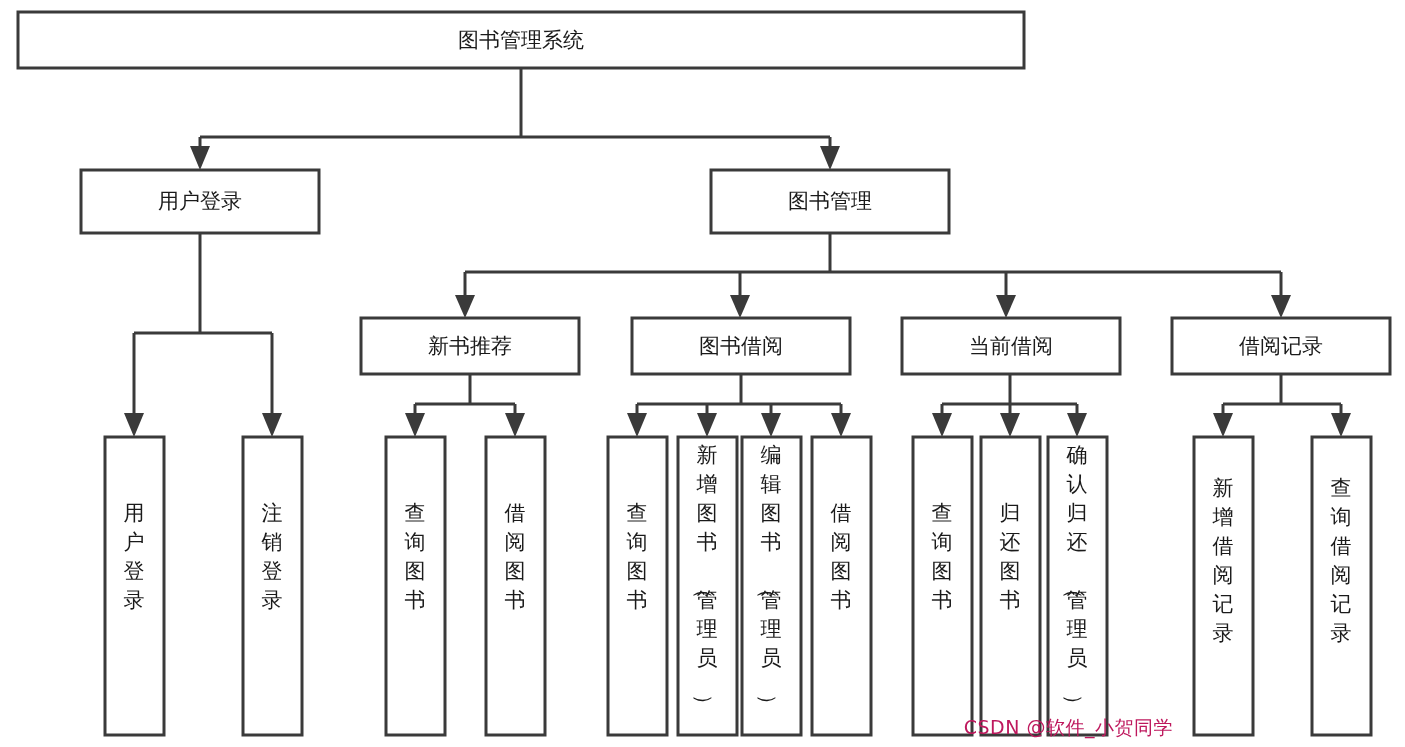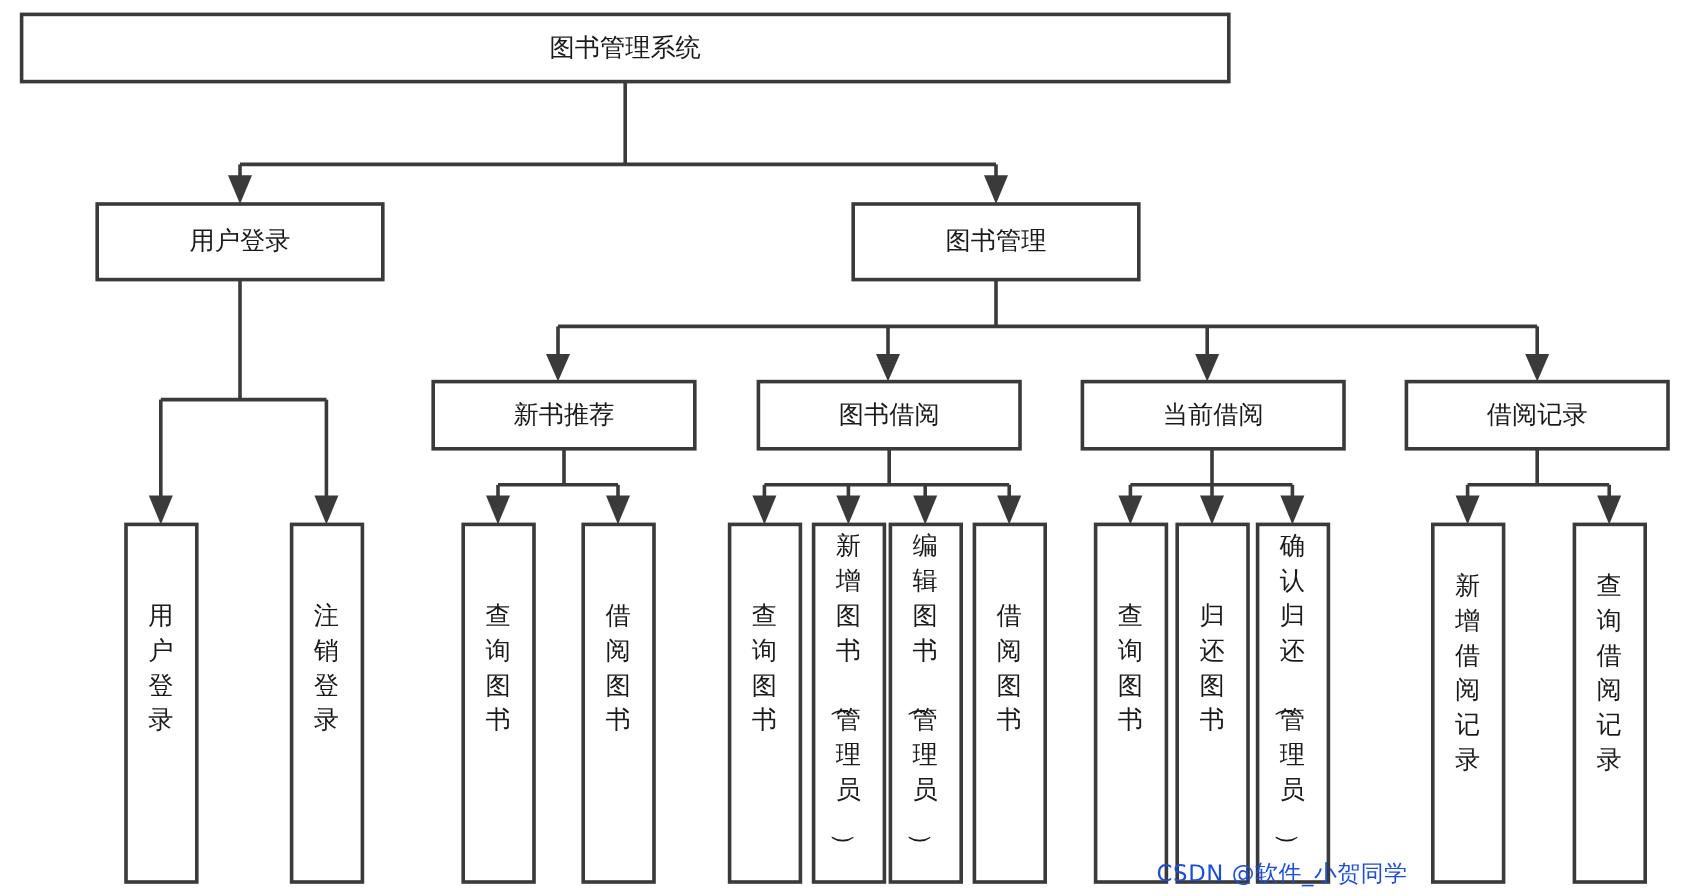--- a/index.html
+++ b/index.html
@@ -53,21 +53,21 @@
     font-size: 21px;
     fill: #1a1a1a;
     text-anchor: middle;
   }
   .watermark-text {
     position: absolute;
     right: 10px;
     bottom: 6px;
     font-family: "DejaVu Sans", "Liberation Sans", sans-serif;
     font-size: 19px;
-    color: #1d4ed8;
+    color: #be185d;
     white-space: nowrap;
     letter-spacing: 0.5px;
     pointer-events: none;
   }
 </style>
 </head>
 <body>
 
 <div id="diagram-root">
 

